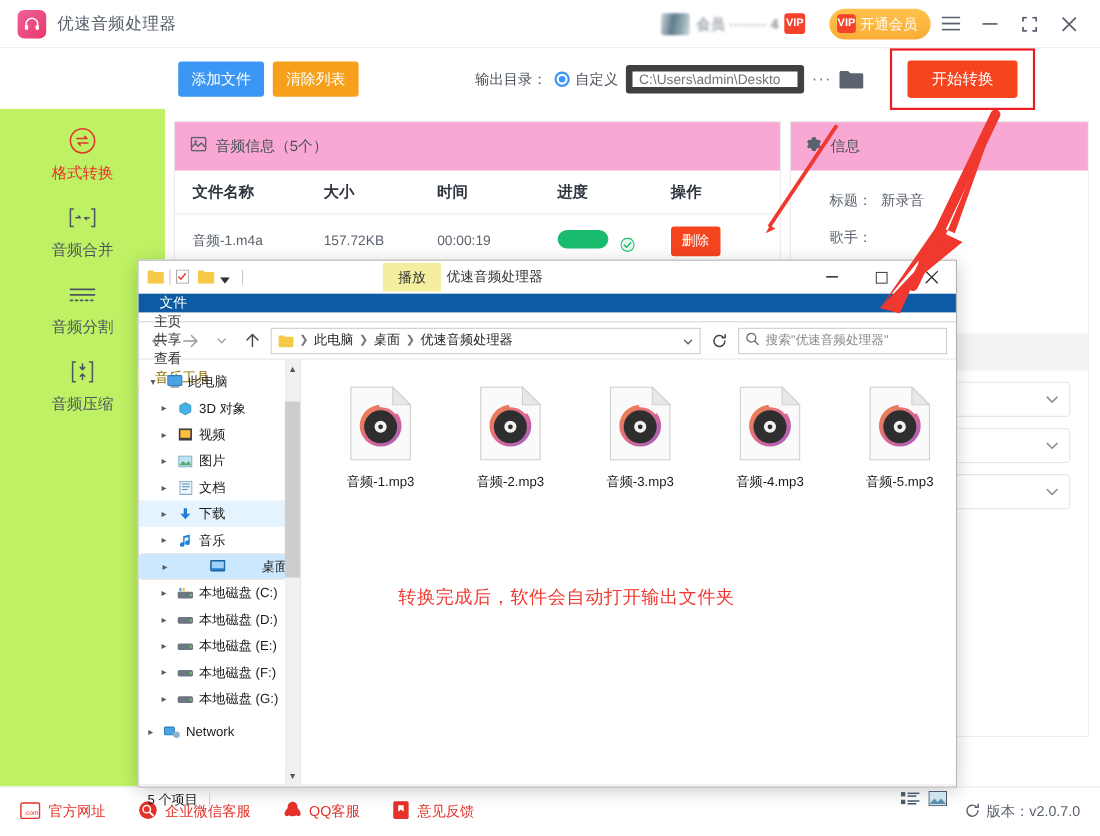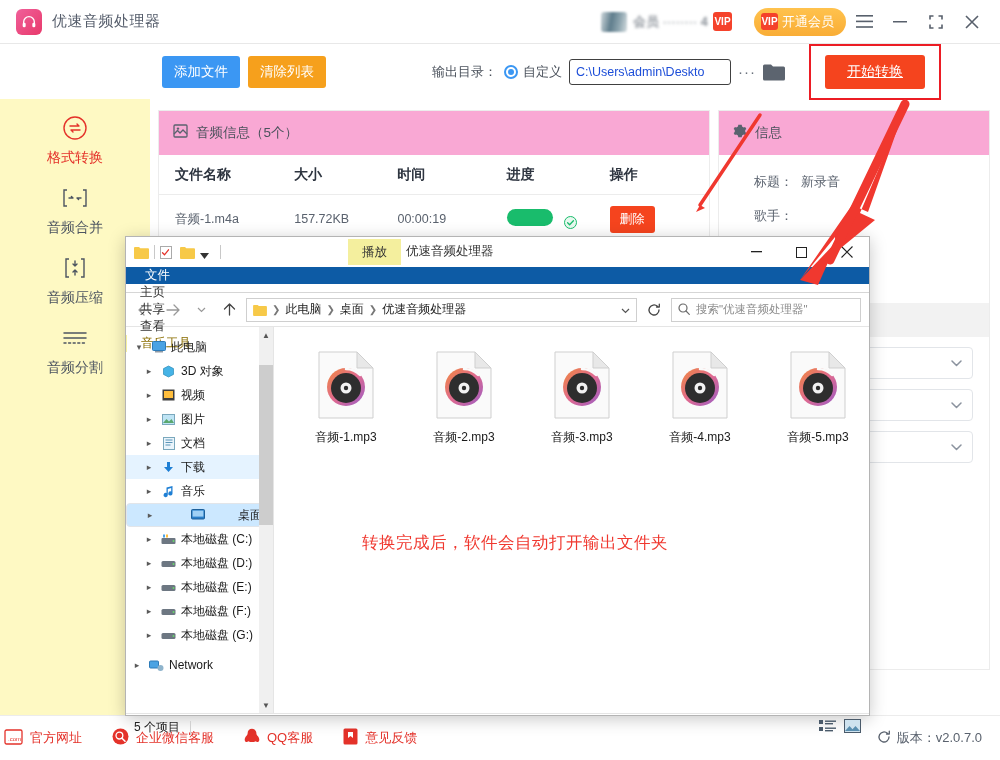--- a/index.html
+++ b/index.html
@@ -71,39 +71,39 @@
   .out-group { display: flex; align-items: center; margin-left: 106px; gap: 7px; }
   .out-label { font-size: 13px; color: #4b525c; }
   .radio-wrap { display: flex; align-items: center; gap: 5px; cursor: pointer; }
   .radio {
     width: 14px; height: 14px; border-radius: 50%; border: 2px solid #3b97f3;
     display: flex; align-items: center; justify-content: center;
   }
   .radio::after { content: ""; width: 6px; height: 6px; border-radius: 50%; background: #3b97f3; }
   .radio-label { font-size: 13px; color: #4b525c; }
   .path-box {
-    width: 162px; height: 26px; border: 1px solid #404040; border-radius: 3px;
-    font-size: 12.5px; color: #1d4ed8; padding: 0 6px; background: #fff;
+    width: 162px; height: 26px; border: 6px solid #404040; border-radius: 3px;
+    font-size: 12.5px; color: #737373; padding: 0 6px; background: #fff;
     display: flex; align-items: center; overflow: hidden; white-space: nowrap;
   }
   .dots { font-size: 15px; color: #6a727d; letter-spacing: 1px; cursor: pointer; }
   .folder-ic { cursor: pointer; display: flex; align-items: center; }
   .start-wrap {
     margin-left: 24px; border: 2px solid #ec1c24; padding: 9px 14px;
     display: flex; align-items: center;
   }
   .btn-start {
     background: #f5441e; color: #fff; font-size: 14px; border: none;
-    border-radius: 3px; padding: 8px 22px; cursor: pointer; font-family: inherit; text-decoration: underline;
+    border-radius: 3px; padding: 8px 22px; cursor: pointer; font-family: inherit;
   }
 
   
   .sidebar {
     position: absolute; left: 0; top: 99px; width: 150px; height: 616px;
-    background: #fef9c3; padding-top: 14px;
+    background: #bef264; padding-top: 14px;
   }
   .side-item {
     display: flex; flex-direction: column; align-items: center;
     margin-bottom: 16px; cursor: pointer; color: #4d5561;
   }
   .side-item .ic {
     width: 30px; height: 30px; display: flex; align-items: center;
     justify-content: center; margin-bottom: 6px;
   }
   .side-item .lbl { font-size: 14px; }
@@ -160,21 +160,21 @@
   
   .bottombar {
     position: absolute; left: 0; bottom: 0; width: 1000px; height: 45px;
     background: #fff; border-top: 1px solid #ececec;
     display: flex; align-items: center;
   }
   .bb-item {
     display: flex; align-items: center; gap: 7px; color: #e4322a;
     font-size: 13px; margin-left: 30px; cursor: pointer;
   }
-  .bb-item:first-child { margin-left: 4px; }
+  .bb-item:first-child { margin-left: 18px; }
   .bb-ver {
     margin-left: auto; margin-right: 18px; display: flex; align-items: center;
     gap: 6px; color: #5a626e; font-size: 13px;
   }
 
   
   .explorer {
     position: absolute; left: 125px; top: 236px; width: 745px; height: 480px;
     background: #fff; border: 1px solid #b4b4b4;
     box-shadow: 0 3px 16px rgba(0,0,0,.22);
@@ -370,36 +370,36 @@
         <svg width="26" height="24" viewBox="0 0 26 24" fill="none" stroke="#4d5561" stroke-width="1.4">
           <path d="M5 4H2v16h3M21 4h3v16h-3"></path>
           <path d="M7 12h4l-1.6-1.6M19 12h-4l1.6 1.6" stroke-linecap="round" stroke-linejoin="round"></path>
         </svg>
       </span>
       <span class="lbl">音频合并</span>
     </div>
 
     <div class="side-item">
       <span class="ic">
+        <svg width="28" height="20" viewBox="0 0 28 20" stroke="#4d5561" stroke-width="1.5">
+          <path d="M3 5h22M3 10h22" stroke-linecap="round"></path>
+          <path d="M3 15h22" stroke-dasharray="2 2.6" stroke-linecap="round"></path>
+        </svg>
+      </span>
+      <span class="lbl">音频分割</span>
+    </div>
+
+    <div class="side-item">
+      <span class="ic">
         <svg width="26" height="24" viewBox="0 0 26 24" fill="none" stroke="#4d5561" stroke-width="1.4">
           <path d="M7 3H4v18h3M19 3h3v18h-3"></path>
           <path d="M13 5v5m0 0l-2-2m2 2l2-2M13 19v-5m0 0l-2 2m2-2l2 2" stroke-linecap="round" stroke-linejoin="round"></path>
         </svg>
       </span>
       <span class="lbl">音频压缩</span>
-    </div>
-
-    <div class="side-item">
-      <span class="ic">
-        <svg width="28" height="20" viewBox="0 0 28 20" stroke="#4d5561" stroke-width="1.5">
-          <path d="M3 5h22M3 10h22" stroke-linecap="round"></path>
-          <path d="M3 15h22" stroke-dasharray="2 2.6" stroke-linecap="round"></path>
-        </svg>
-      </span>
-      <span class="lbl">音频分割</span>
     </div>
   </div>
 
   <div class="list-panel">
     <div class="panel-head">
       <span>
         <svg width="15" height="14" viewBox="0 0 15 14" fill="none" stroke="#5a626e" stroke-width="1.3">
           <rect x="1" y="1" width="13" height="12" rx="1"></rect>
           <path d="M1 10l3.5-3.5L7 9l3-3 4 4" fill="none"></path>
           <circle cx="5" cy="4.6" r="1.2" fill="#5a626e" stroke="none"></circle>

